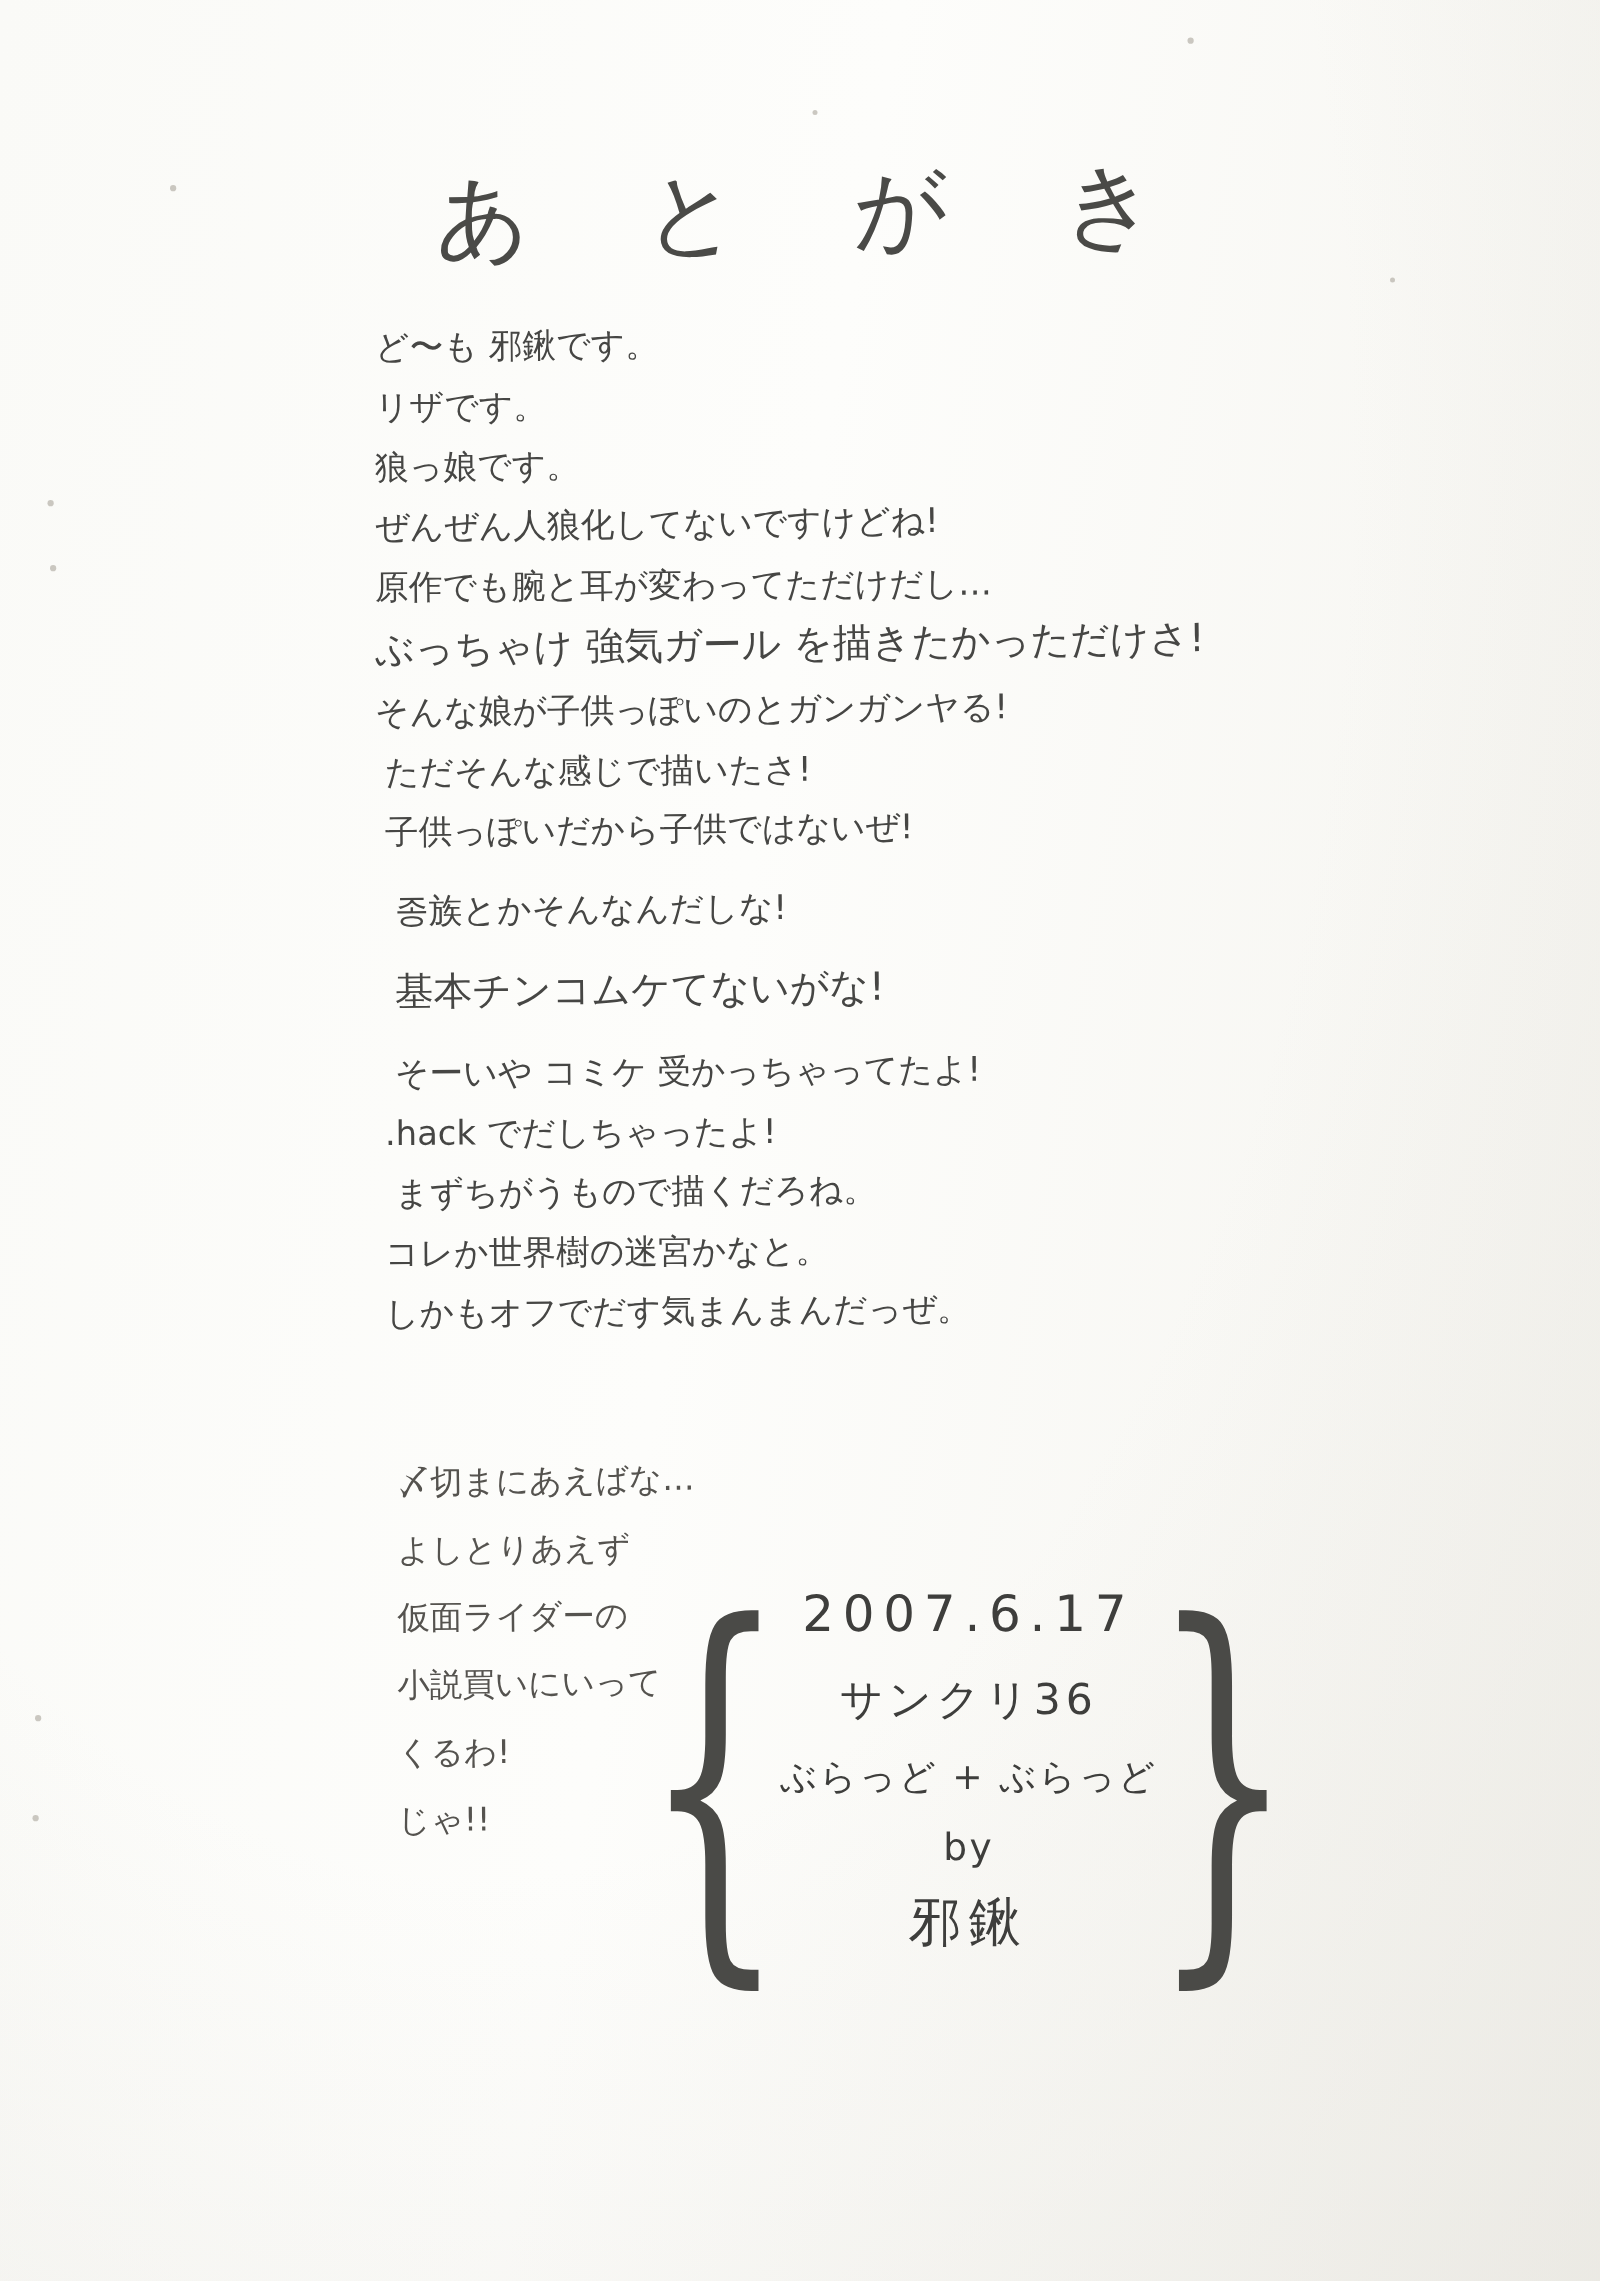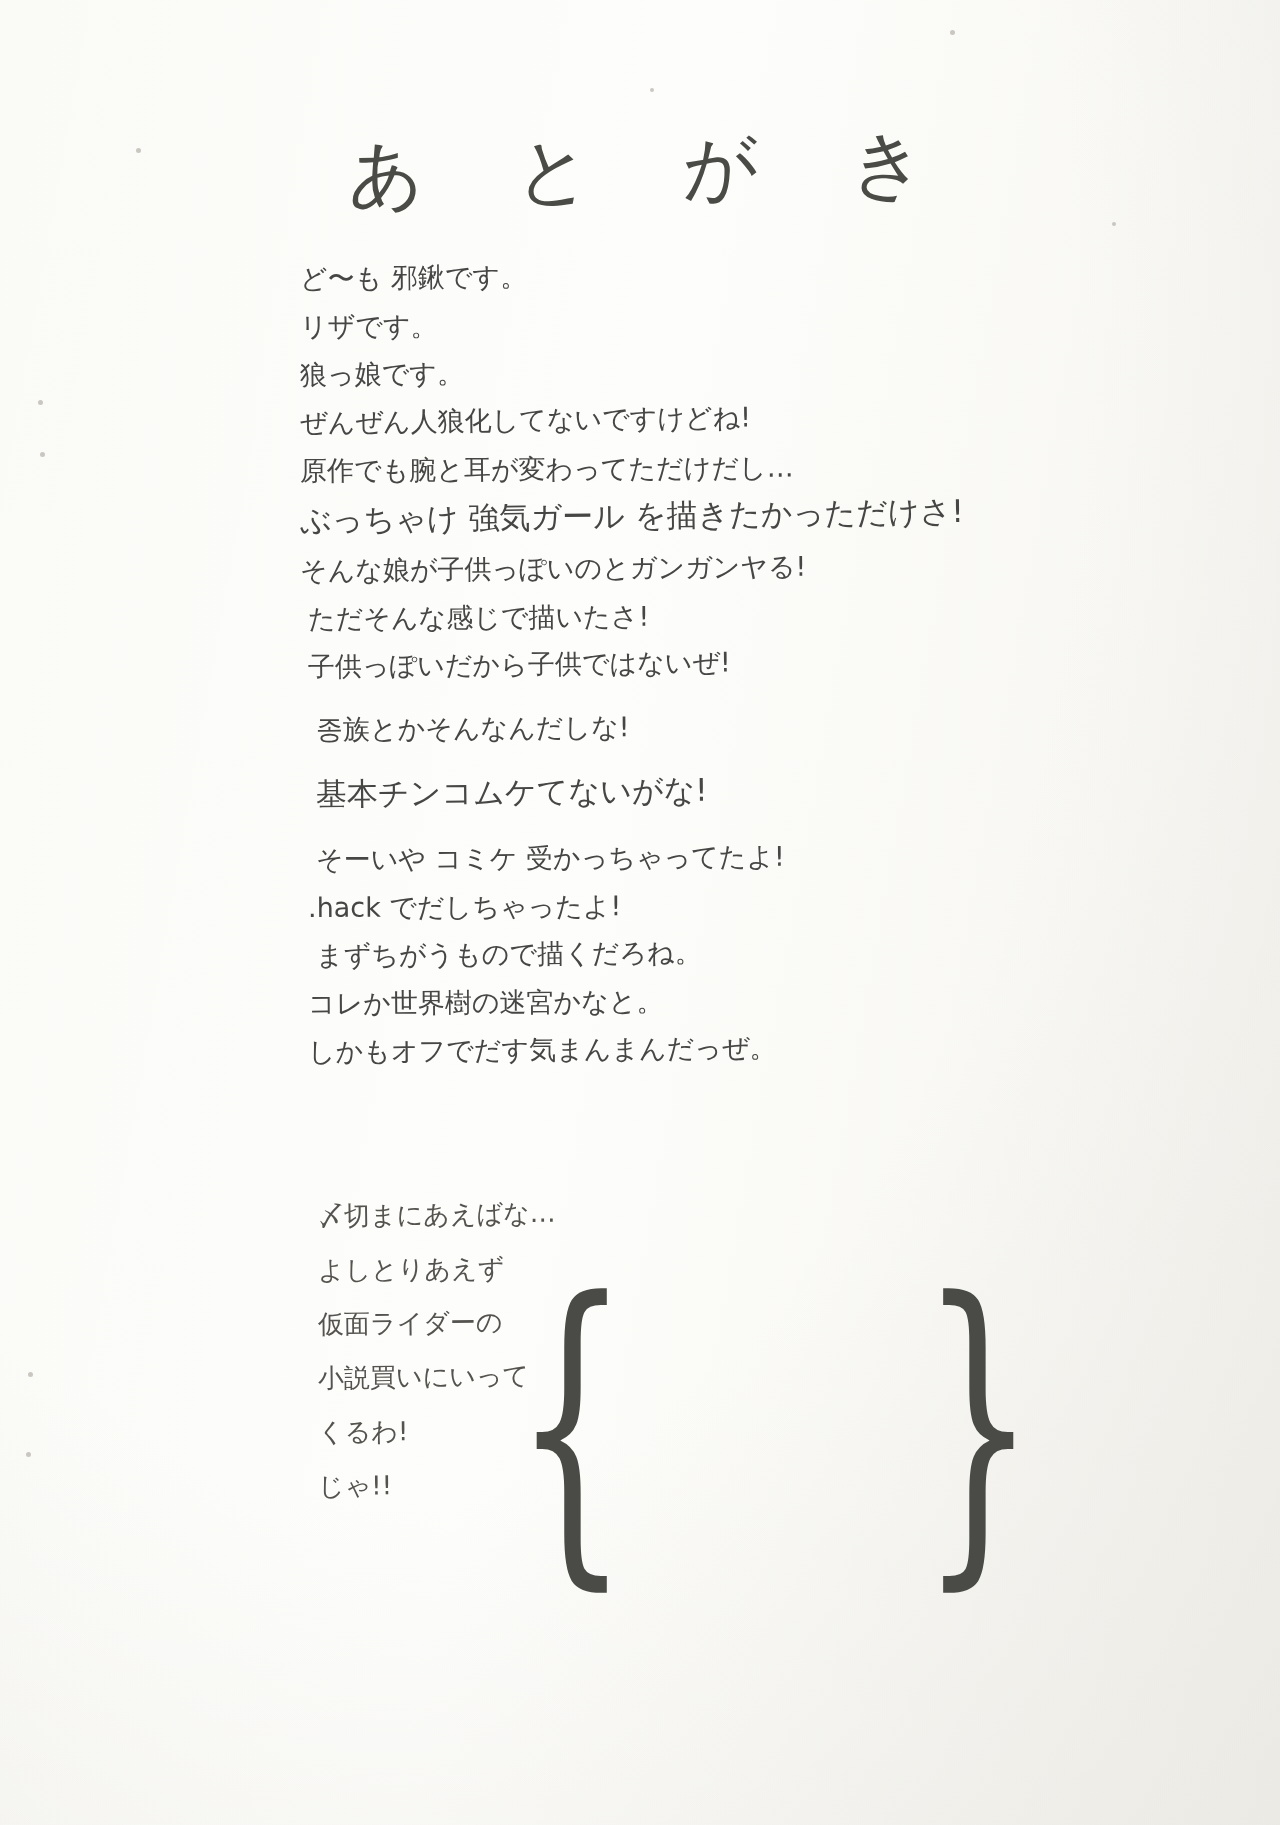--- a/index.html
+++ b/index.html
@@ -63,21 +63,21 @@
   }
   .line.big {
     font-size: 31px;
   }
   .line.indent1 { padding-left: 8px; }
   .line.indent2 { padding-left: 16px; }
 
   .tail-lines {
     position: absolute;
     left: 318px;
-    top: 1203px;
+    top: 1174px;
     width: 290px;
   }
   .tail-lines .line {
     font-size: 26px;
     margin-bottom: 28px;
     color: #55534f;
   }
 
   .stamp {
     position: absolute;
@@ -174,14 +174,21 @@
     <div class="line" style="transform:rotate(-0.5deg);">よしとりあえず</div>
     <div class="line" style="transform:rotate(-0.6deg);">仮面ライダーの</div>
     <div class="line" style="transform:rotate(-0.7deg);">小説買いにいって</div>
     <div class="line" style="transform:rotate(-0.5deg);">くるわ!</div>
     <div class="line" style="transform:rotate(-0.6deg);">じゃ!!</div>
   </div>
 
   <div class="stamp">
     <div class="brace left">{</div>
     <div class="brace right">}</div>
+    <div class="stamp-lines">
+      <div class="sline date">2007.6.17</div>
+      <div class="sline">サンクリ36</div>
+      <div class="sline small">ぶらっど + ぶらっど</div>
+      <div class="sline by">by</div>
+      <div class="sline author">邪鍬</div>
+    </div>
   </div>
 </div>
 
 </body></html>

